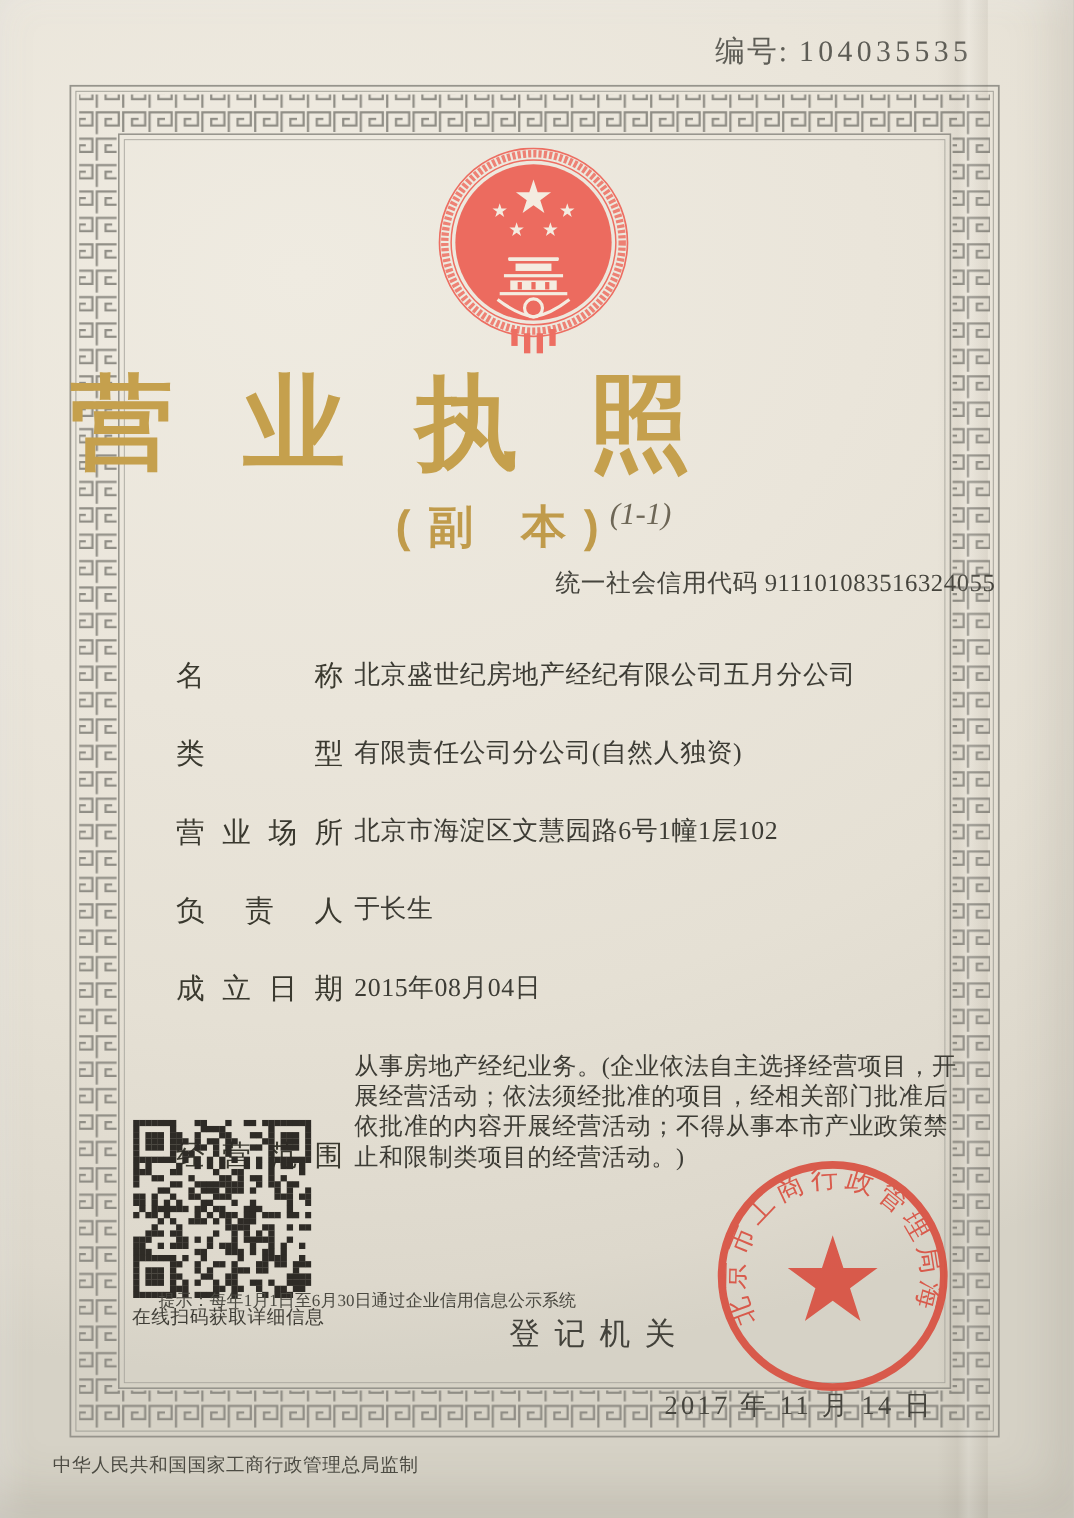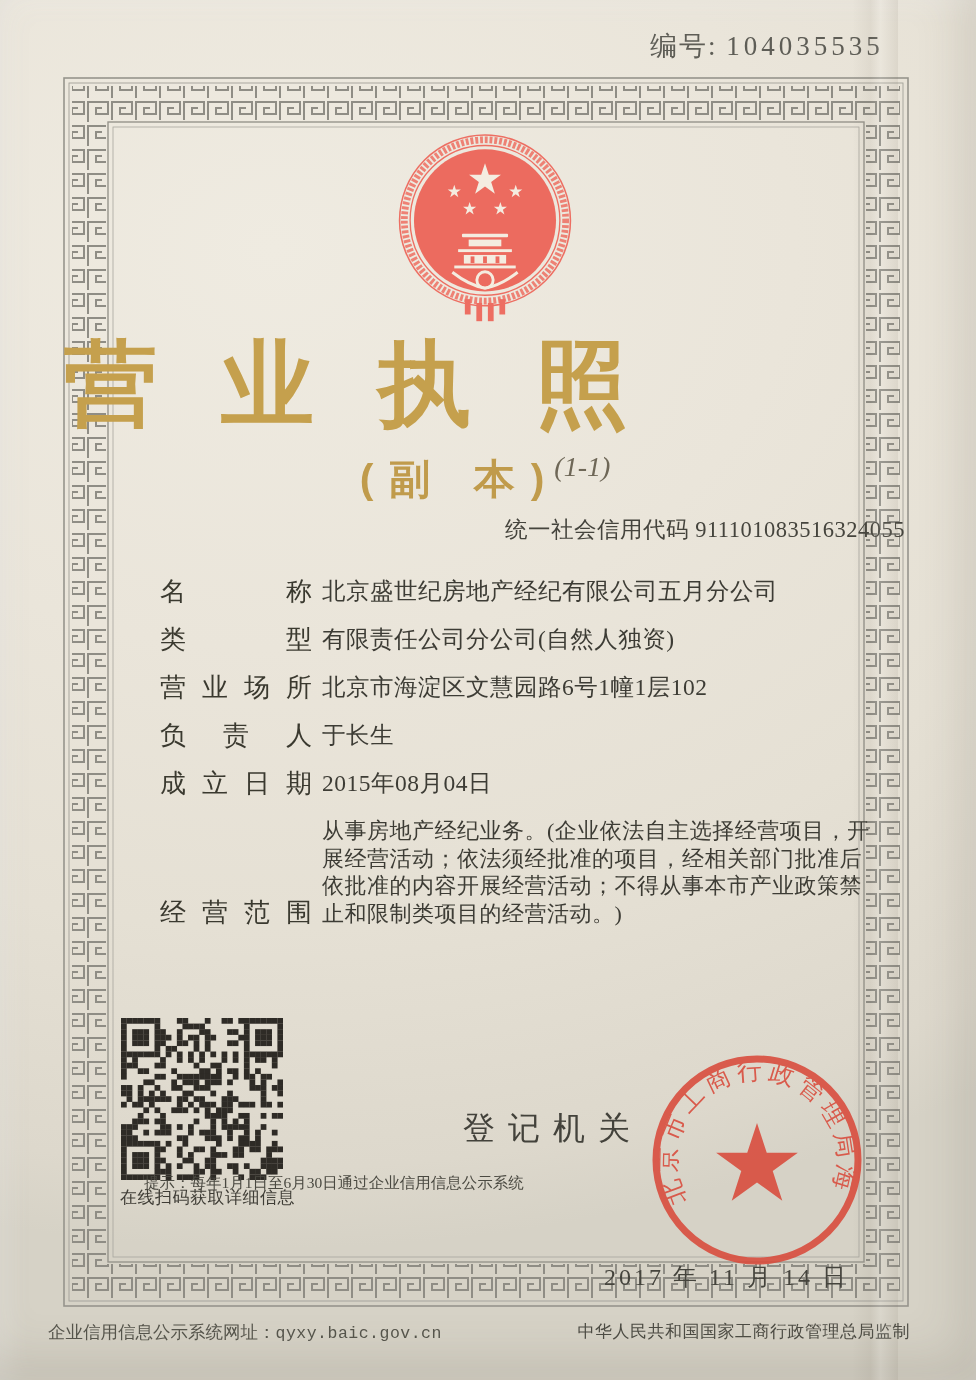--- a/index.html
+++ b/index.html
@@ -35,25 +35,25 @@
     font-family:"Liberation Serif", serif;font-style:italic;}
   .credit{
     position:absolute;left:505px;top:514px;font-size:22.5px;color:#45443d;letter-spacing:.5px;white-space:nowrap;
   }
   .rows{position:absolute;left:160px;top:577px;width:716px;}
   .row{display:flex;align-items:flex-end;margin-bottom:19px;}
   .flabel{
     flex:none;width:152px;margin-right:10px;font-size:26px;line-height:29px;color:#3a392f;
     text-align:justify;text-align-last:justify;
   }
-  .fvalue{font-size:23.5px;line-height:29px;width:552px;letter-spacing:.5px;color:#3d3c35;}
+  .fvalue{font-size:23.5px;line-height:29px;width:552px;letter-spacing:.5px;color:#3d3c35;margin-top:23px;}
   .row.scope .fvalue{font-size:22px;line-height:27.5px;width:548px;}
   .qr{position:absolute;left:121px;top:1018px;width:162px;height:162px;}
   .qr-caption{position:absolute;left:120px;top:1186px;font-size:17px;letter-spacing:.5px;color:#3f3d36;}
-  .registrar{position:absolute;left:463px;top:1107px;font-size:32px;letter-spacing:13px;color:#43423b;}
+  .registrar{position:absolute;left:463px;top:1194px;font-size:28px;letter-spacing:13px;color:#43423b;}
   .issue-date{position:absolute;left:604px;top:1261px;font-size:24px;letter-spacing:3px;color:#45443d;white-space:nowrap;z-index:1;}
   .stamp{position:absolute;left:647px;top:1050px;width:220px;height:220px;z-index:2;opacity:.88;}
   .notice{position:absolute;left:110px;top:1172px;font-size:15.5px;line-height:21px;color:#4a4941;}
   .notice .l1{text-indent:34px;white-space:nowrap;}
   .notice .l2{white-space:nowrap;}
   .frame{position:absolute;left:62px;top:76px;pointer-events:none;}
   .footer{
     position:absolute;left:48px;top:1320px;width:862px;display:flex;justify-content:space-between;
     font-size:17.5px;color:#55544b;
   }
@@ -577,20 +577,17 @@
       <textPath href="#stamp-arc" startOffset="0" textLength="418">北京市工商行政管理局海淀分局</textPath>
     </text>
     <use href="#st" transform="translate(110,116) scale(4.3)" fill="#d94a3b"></use>
   </svg>
 
   <div class="notice">
     <div class="l1">提示：每年1月1日至6月30日通过企业信用信息公示系统</div>
   </div>
 
   <div class="footer">
-    <span class="left">
-      <span>企业信用信息公示系统网址：</span><span class="site">qyxy.baic.gov.cn</span>
-    </span>
     <span class="right">中华人民共和国国家工商行政管理总局监制</span>
   </div>
 
   <div class="shade-fold"></div>
 </div>
 
 </body></html>

